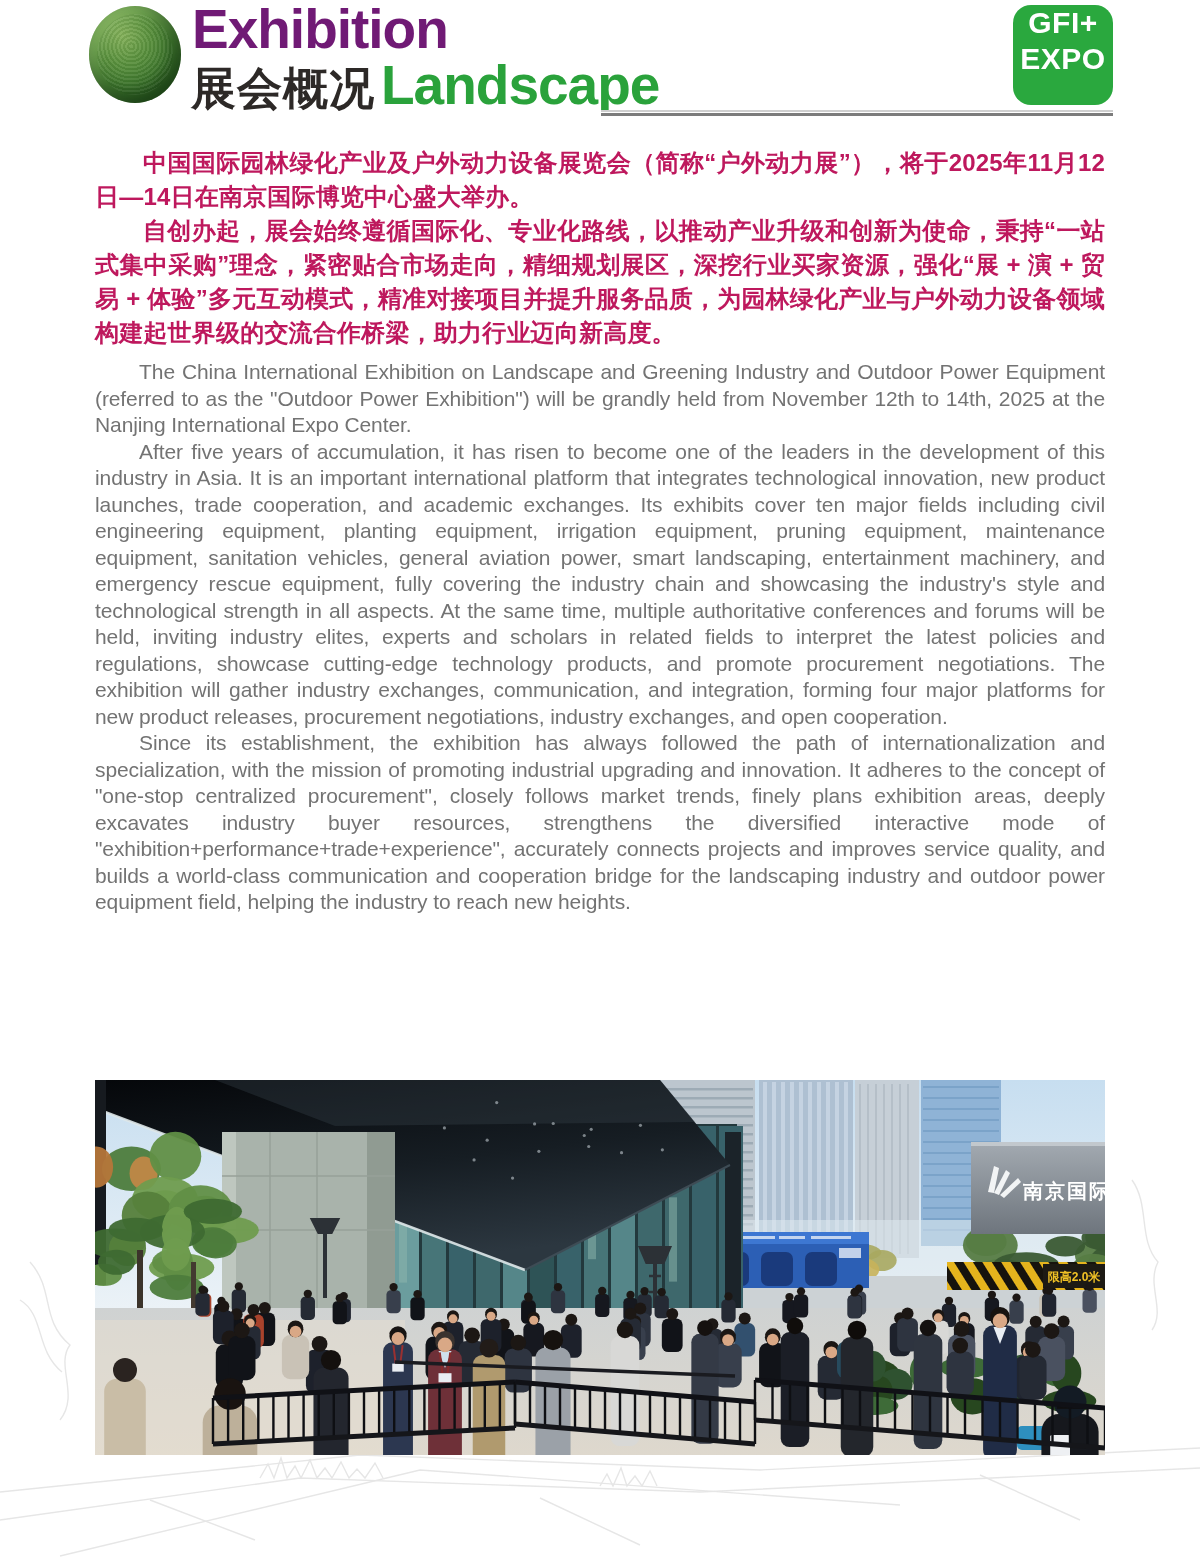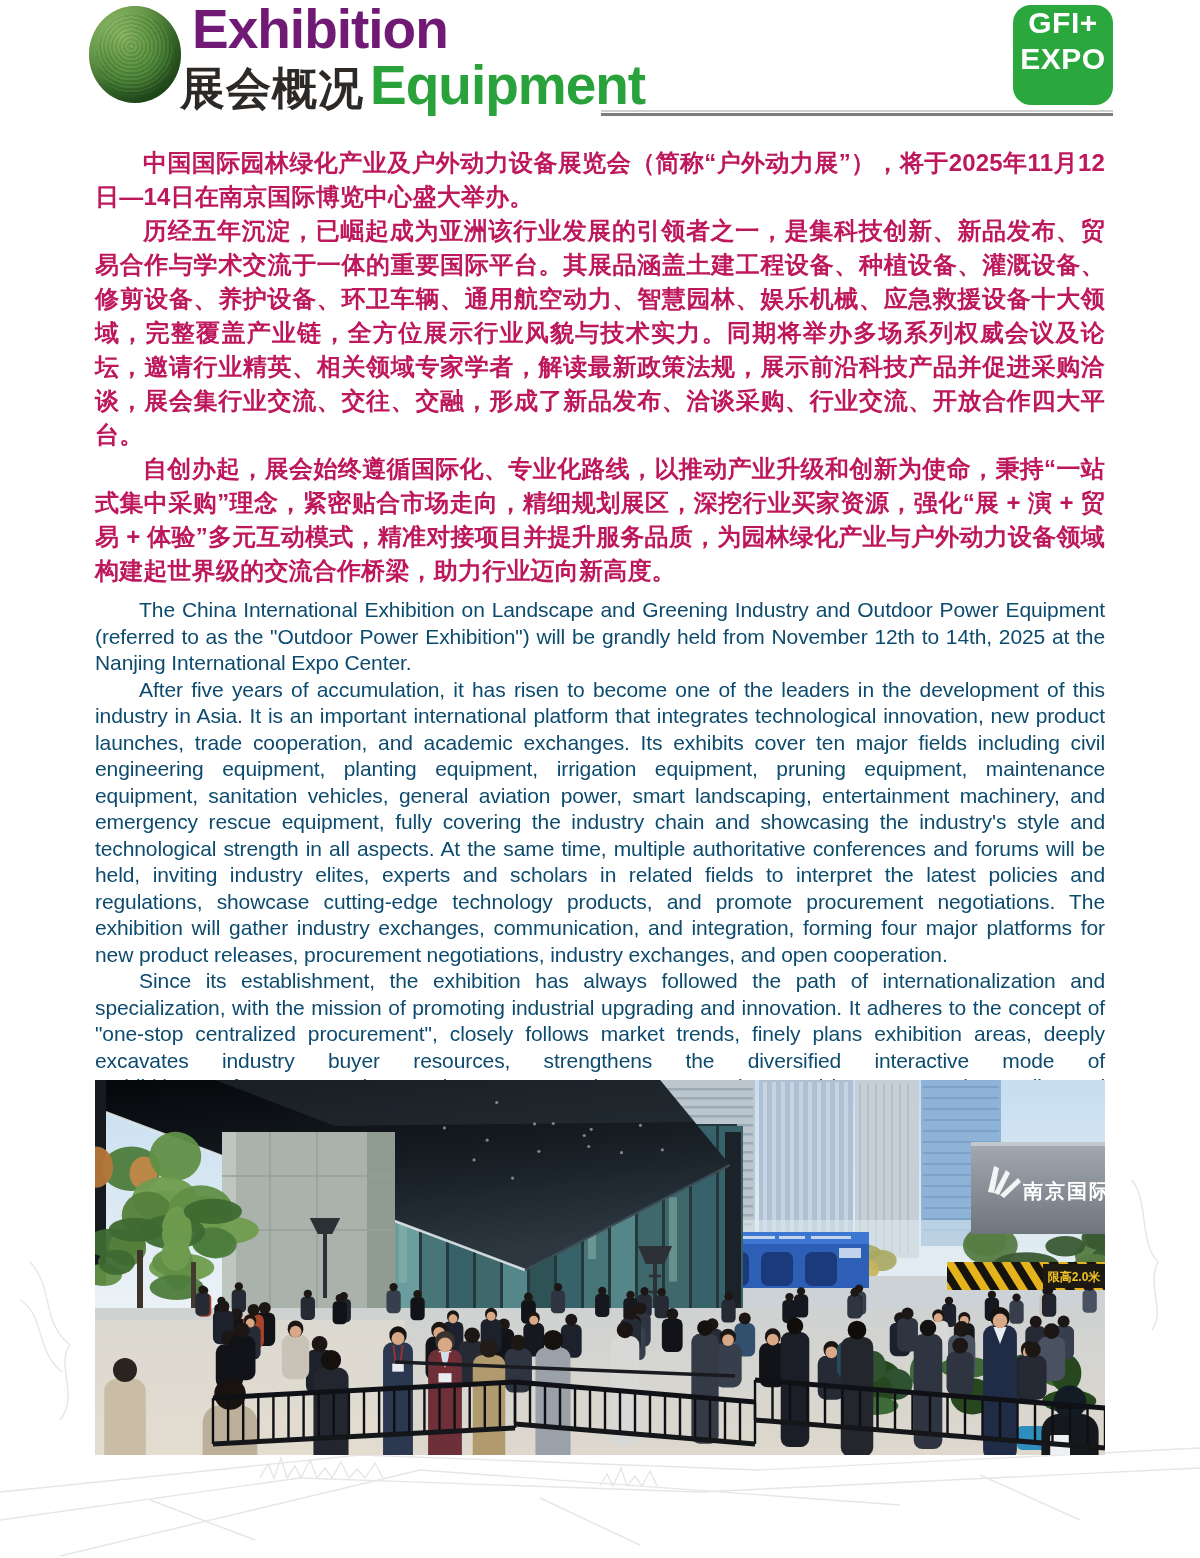--- a/index.html
+++ b/index.html
@@ -17,21 +17,21 @@
   }
   .logo-ball:after{
     content:"";position:absolute;inset:8px;border-radius:50%;
     background:repeating-radial-gradient(circle at 45% 40%, rgba(255,255,255,.06) 0 2px, rgba(0,40,0,.08) 2px 4px);
   }
   .title-en{
     position:absolute;left:192px;top:2px;font-size:55px;font-weight:800;color:#701a75;
     letter-spacing:-1px;line-height:1;
   }
   .title-row2{
-    position:absolute;left:180px;top:58px;display:flex;align-items:baseline;line-height:1;
+    position:absolute;left:191px;top:58px;display:flex;align-items:baseline;line-height:1;
   }
   .title-zh{font-size:45px;font-weight:700;color:#2d2927;letter-spacing:1px;}
   .title-en2{font-size:55px;font-weight:800;color:#2aa23b;letter-spacing:-1px;margin-left:6px;}
   .header-rule{
     position:absolute;left:601px;top:110px;width:512px;height:6px;
     background:linear-gradient(#cfcfcf 0 34%, #ffffff 34% 45%, #7c7c7c 45% 100%);
   }
   .gfi-badge{
     position:absolute;left:1013px;top:5px;width:100px;height:100px;border-radius:18px;
     background:#2aa83e;color:#ffffff;display:flex;flex-direction:column;align-items:center;
@@ -41,21 +41,21 @@
   .copy{
     position:absolute;left:95px;top:146px;width:1010px;z-index:2;
   }
   .copy p{margin:0;text-align:justify;}
   .zh p{
     font-size:24px;line-height:34px;font-weight:600;color:#be185d;
     text-indent:2em;letter-spacing:.2px;
   }
   .en{margin-top:9px;}
   .en p{
-    font-size:21px;line-height:26.5px;color:#0c4a6e;text-indent:2.1em;letter-spacing:-.1px;
+    font-size:21px;line-height:26.5px;color:#737373;text-indent:2.1em;letter-spacing:-.1px;
   }
   
   .photo{
     position:absolute;left:95px;top:1080px;width:1010px;height:375px;z-index:2;overflow:hidden;
   }
   .photo svg{display:block;}
   
   .sketch{z-index:1;pointer-events:none;}
 </style>
 </head>
@@ -72,33 +72,32 @@
     <path d="M600,1486 l7,-12 6,12 8,-18 6,18 8,-10 7,10 8,-15 7,15"></path>
     <path d="M150,1500 L255,1540 M540,1498 L640,1545 M980,1475 L1080,1520"></path>
   </g>
 </svg>
 
 <header>
   <div class="logo-ball"></div>
   <div class="title-en">Exhibition</div>
   <div class="title-row2">
     <span class="title-zh">展会概况</span>
-    <span class="title-en2">Equipment</span>
+    <span class="title-en2">Landscape</span>
   </div>
   <div class="header-rule"></div>
   <div class="gfi-badge">
     <span>GFI+</span>
     <span>EXPO</span>
   </div>
 </header>
 
 <main class="copy">
   <section class="zh">
     <p>中国国际园林绿化产业及户外动力设备展览会（简称“户外动力展”），将于2025年11月12日—14日在南京国际博览中心盛大举办。</p>
-    <p>历经五年沉淀，已崛起成为亚洲该行业发展的引领者之一，是集科技创新、新品发布、贸易合作与学术交流于一体的重要国际平台。其展品涵盖土建工程设备、种植设备、灌溉设备、修剪设备、养护设备、环卫车辆、通用航空动力、智慧园林、娱乐机械、应急救援设备十大领域，完整覆盖产业链，全方位展示行业风貌与技术实力。同期将举办多场系列权威会议及论坛，邀请行业精英、相关领域专家学者，解读最新政策法规，展示前沿科技产品并促进采购洽谈，展会集行业交流、交往、交融，形成了新品发布、洽谈采购、行业交流、开放合作四大平台。</p>
     <p>自创办起，展会始终遵循国际化、专业化路线，以推动产业升级和创新为使命，秉持“一站式集中采购”理念，紧密贴合市场走向，精细规划展区，深挖行业买家资源，强化“展 + 演 + 贸易 + 体验”多元互动模式，精准对接项目并提升服务品质，为园林绿化产业与户外动力设备领域构建起世界级的交流合作桥梁，助力行业迈向新高度。</p>
   </section>
   <section class="en">
     <p>The China International Exhibition on Landscape and Greening Industry and Outdoor Power Equipment (referred to as the "Outdoor Power Exhibition") will be grandly held from November 12th to 14th, 2025 at the Nanjing International Expo Center.</p>
     <p>After five years of accumulation, it has risen to become one of the leaders in the development of this industry in Asia. It is an important international platform that integrates technological innovation, new product launches, trade cooperation, and academic exchanges. Its exhibits cover ten major fields including civil engineering equipment, planting equipment, irrigation equipment, pruning equipment, maintenance equipment, sanitation vehicles, general aviation power, smart landscaping, entertainment machinery, and emergency rescue equipment, fully covering the industry chain and showcasing the industry's style and technological strength in all aspects. At the same time, multiple authoritative conferences and forums will be held, inviting industry elites, experts and scholars in related fields to interpret the latest policies and regulations, showcase cutting-edge technology products, and promote procurement negotiations. The exhibition will gather industry exchanges, communication, and integration, forming four major platforms for new product releases, procurement negotiations, industry exchanges, and open cooperation.</p>
     <p>Since its establishment, the exhibition has always followed the path of internationalization and specialization, with the mission of promoting industrial upgrading and innovation. It adheres to the concept of "one-stop centralized procurement", closely follows market trends, finely plans exhibition areas, deeply excavates industry buyer resources, strengthens the diversified interactive mode of "exhibition+performance+trade+experience", accurately connects projects and improves service quality, and builds a world-class communication and cooperation bridge for the landscaping industry and outdoor power equipment field, helping the industry to reach new heights.</p>
   </section>
 </main>
 
 <figure class="photo" style="margin:0">

